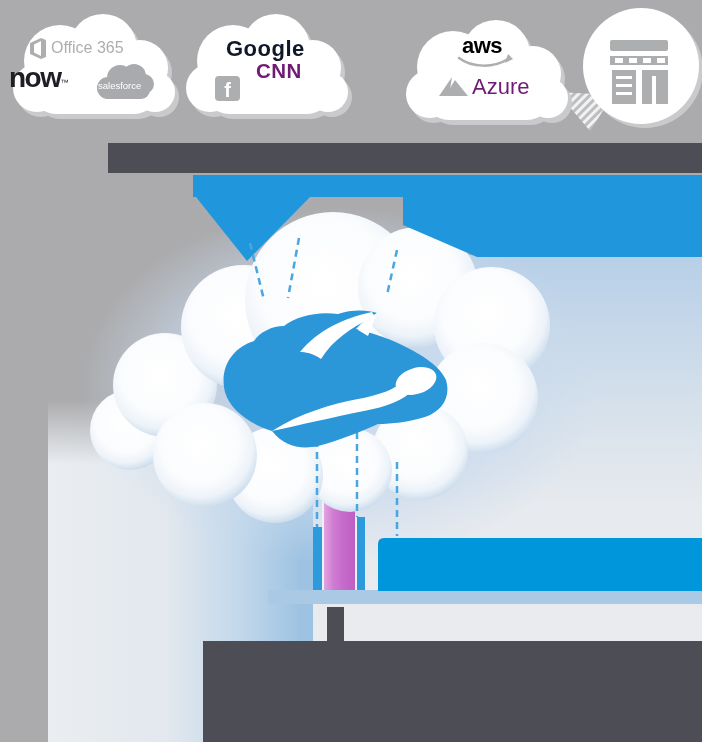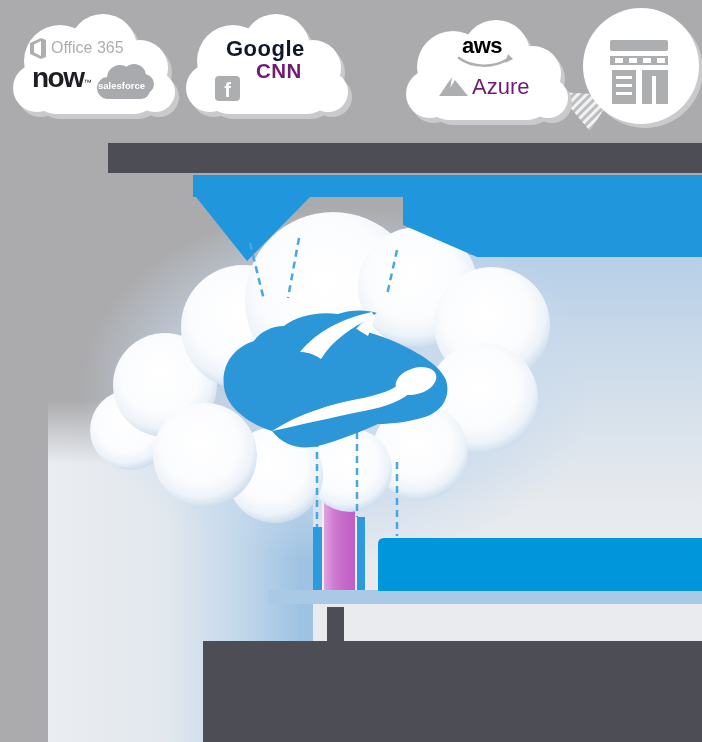--- a/index.html
+++ b/index.html
@@ -4,23 +4,23 @@
 <style>
   html,body{margin:0;padding:0;}
   #stage{
     position:relative;width:702px;height:742px;overflow:hidden;
     background:#ABABAD;
     font-family:"Liberation Sans", sans-serif;
   }
   #shapes{position:absolute;left:0;top:0;}
   .txt{position:absolute;white-space:nowrap;}
   .office-label{left:51px;top:39px;font-size:16px;color:#ACAEB0;}
-  .now-label{left:32px;top:62px;font-size:28px;font-weight:700;color:#1E1E23;letter-spacing:-1.5px;}
+  .now-label{left:9px;top:62px;font-size:28px;font-weight:700;color:#1E1E23;letter-spacing:-1.5px;}
   .now-tm{font-size:8px;font-weight:400;vertical-align:2px;letter-spacing:0;color:#1E1E23;}
-  .sf-label{left:98px;top:80px;font-size:9.5px;font-weight:700;color:#FFFFFF;}
+  .sf-label{left:98px;top:80px;font-size:9.5px;font-weight:400;color:#FFFFFF;}
   .google-label{left:226px;top:36px;font-size:22px;font-weight:600;color:#0f172a;letter-spacing:0.5px;}
   .fb-label{left:215px;top:76px;width:25px;height:25px;font-size:20px;font-weight:700;color:#FFFFFF;
             text-align:center;line-height:29px;overflow:hidden;}
   .cnn-label{left:256px;top:59px;font-size:20.5px;font-weight:800;color:#701a75;letter-spacing:0.5px;}
   .aws-label{left:462px;top:33px;font-size:22px;font-weight:700;color:#000000;letter-spacing:-0.5px;}
   .azure-label{left:472px;top:74px;font-size:22px;color:#701a75;}
 </style>
 </head>
 <body>
 

